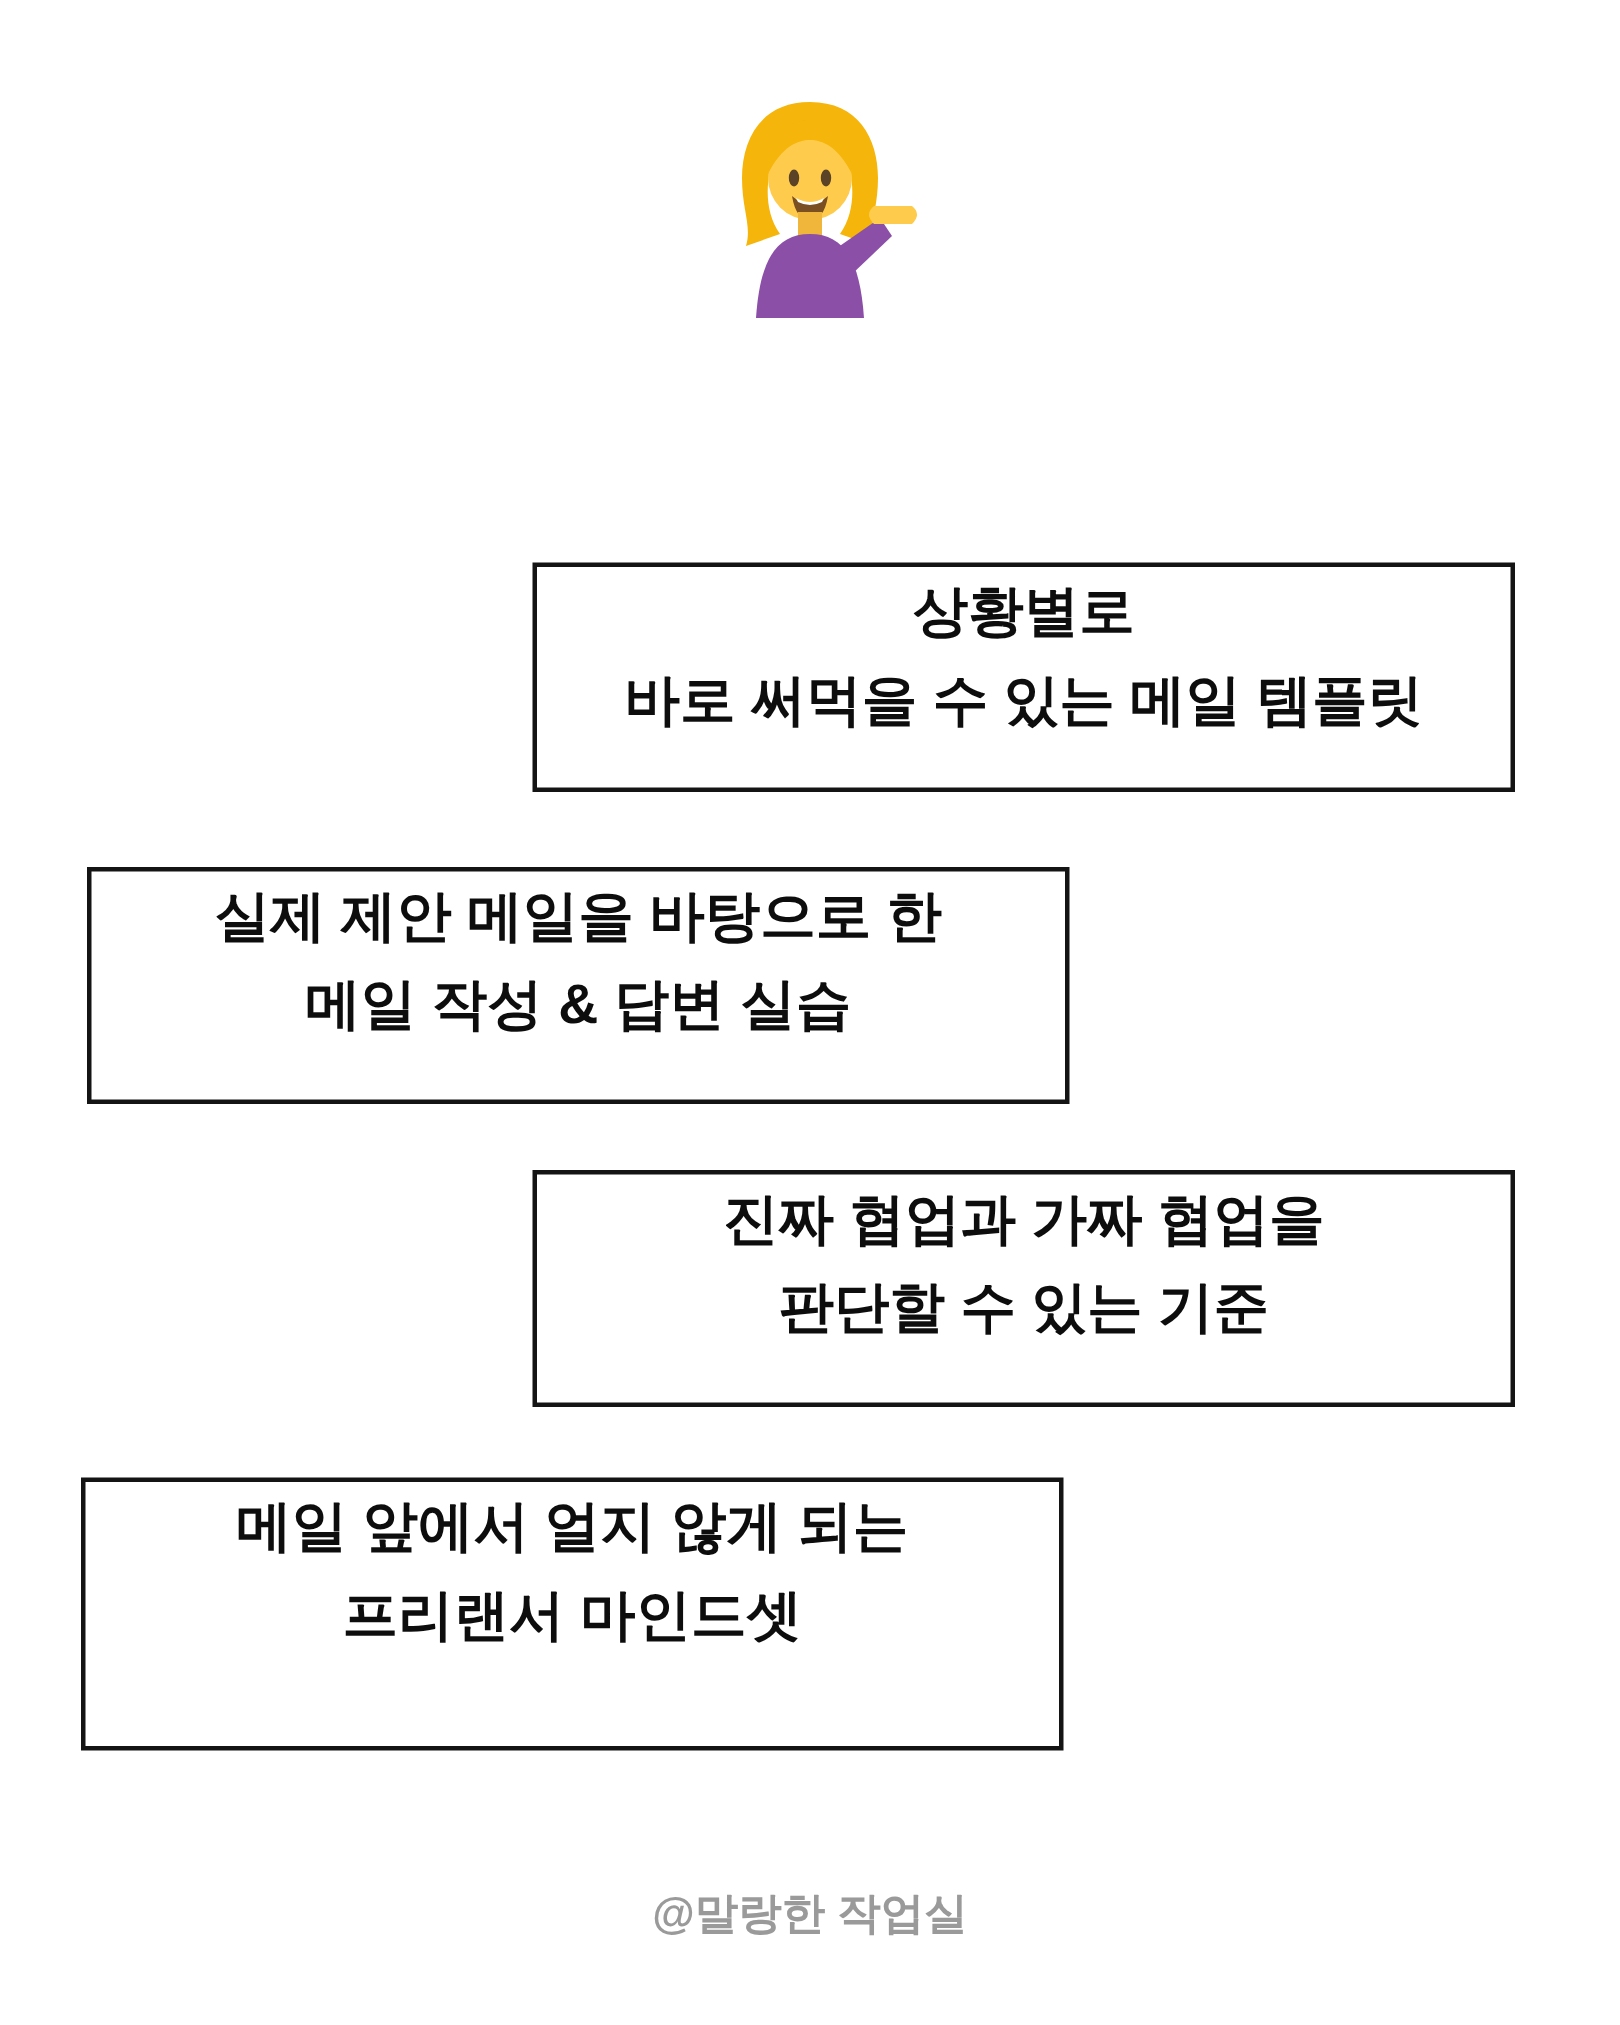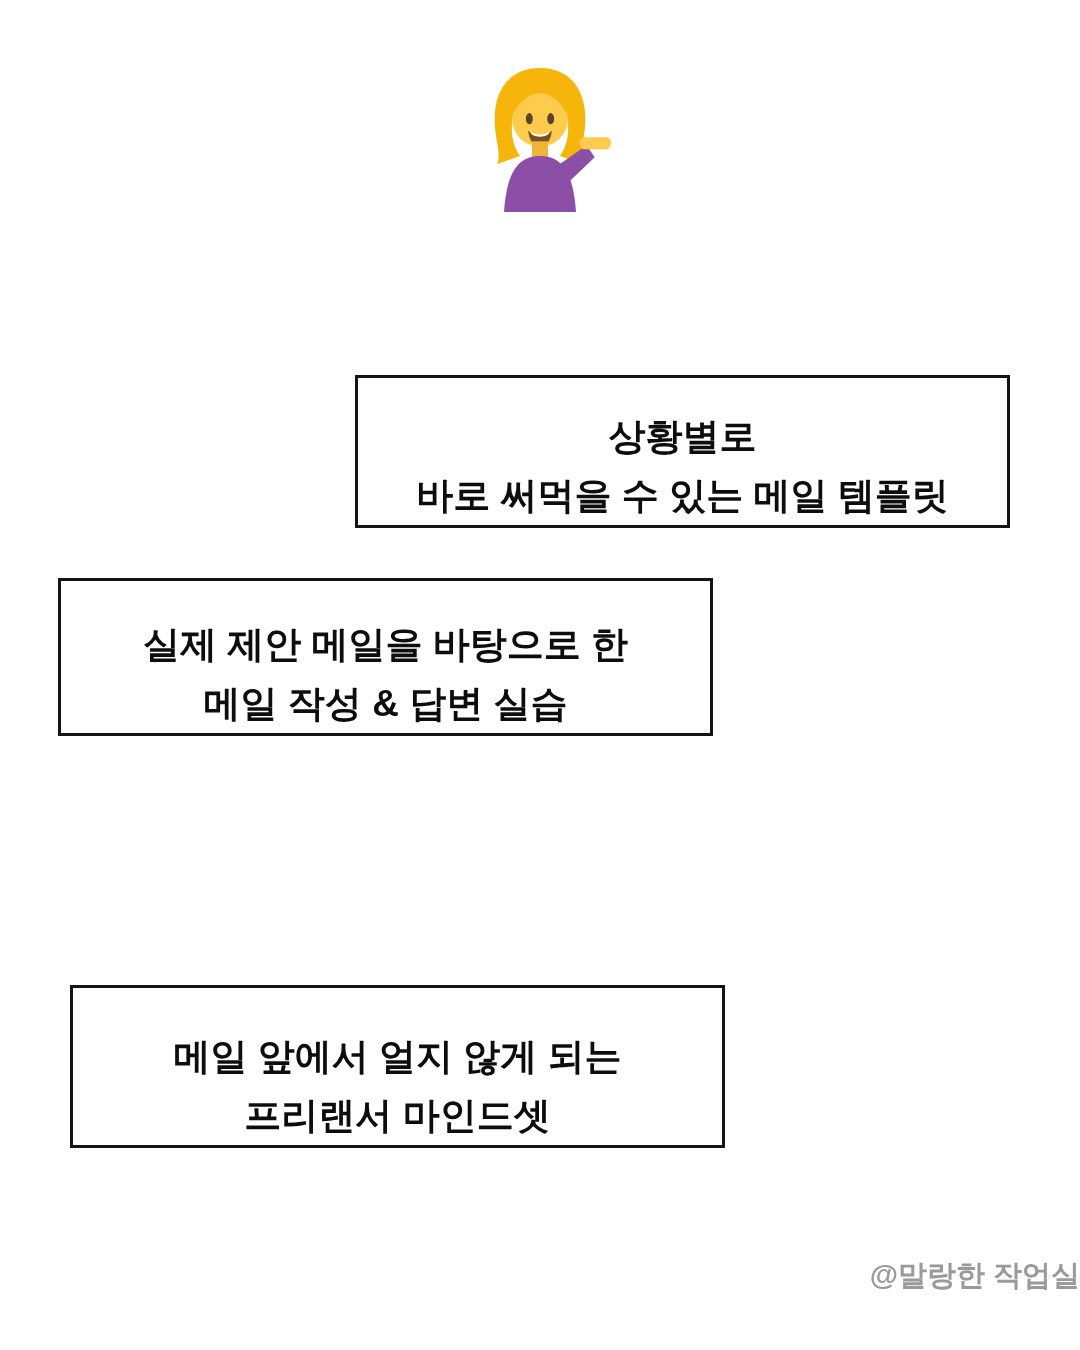--- a/index.html
+++ b/index.html
@@ -33,42 +33,42 @@
     font-size: 67px;
     font-weight: 800;
     letter-spacing: -2px;
     color: #0d0d0d;
   }
   .box {
     position: absolute;
     background: #ffffff;
     border: 3px solid #141414;
     display: flex;
-    align-items: flex-end;
+    align-items: flex-start;
     justify-content: center;
     text-align: center;
   }
   .box-text {
     font-size: 37px;
     font-weight: 700;
     line-height: 1.6;
     white-space: pre-line;
     color: #0d0d0d;
     padding: 0 20px;
   }
   .box-1 { left: 355px; top: 375px;  width: 655px; height: 153px; }
   .box-2 { left: 58px;  top: 578px;  width: 655px; height: 158px; }
   .box-3 { left: 355px; top: 780px;  width: 655px; height: 158px; }
-  .box-4 { left: 70px;  top: 985px;  width: 655px; height: 163px; }
+  .box-4 { left: 54px;  top: 985px;  width: 655px; height: 182px; }
   .footer {
     position: absolute;
     top: 1256px;
     left: 0;
     width: 100%;
-    text-align: right;
+    text-align: center;
     font-size: 29px;
     font-weight: 600;
     color: #9a9a9a;
   }
 </style>
 </head>
 <body>
 
 <div class="slide">
 
@@ -101,20 +101,24 @@
   <div class="box box-1">
     <div class="box-text">상황별로
 바로 써먹을 수 있는 메일 템플릿</div>
   </div>
 
   <div class="box box-2">
     <div class="box-text">실제 제안 메일을 바탕으로 한
 메일 작성 &amp; 답변 실습</div>
   </div>
 
+  <div class="box box-3">
+    <div class="box-text">진짜 협업과 가짜 협업을
+판단할 수 있는 기준</div>
+  </div>
 
   <div class="box box-4">
     <div class="box-text">메일 앞에서 얼지 않게 되는
 프리랜서 마인드셋</div>
   </div>
 
   <div class="footer">@말랑한 작업실</div>
 
 </div>
 

